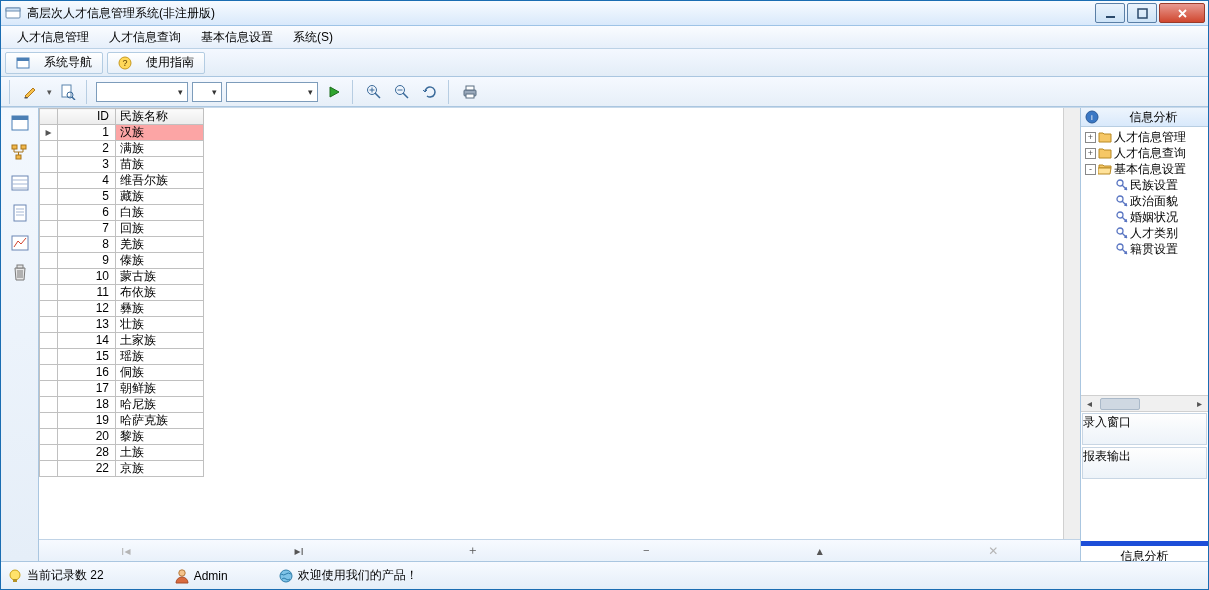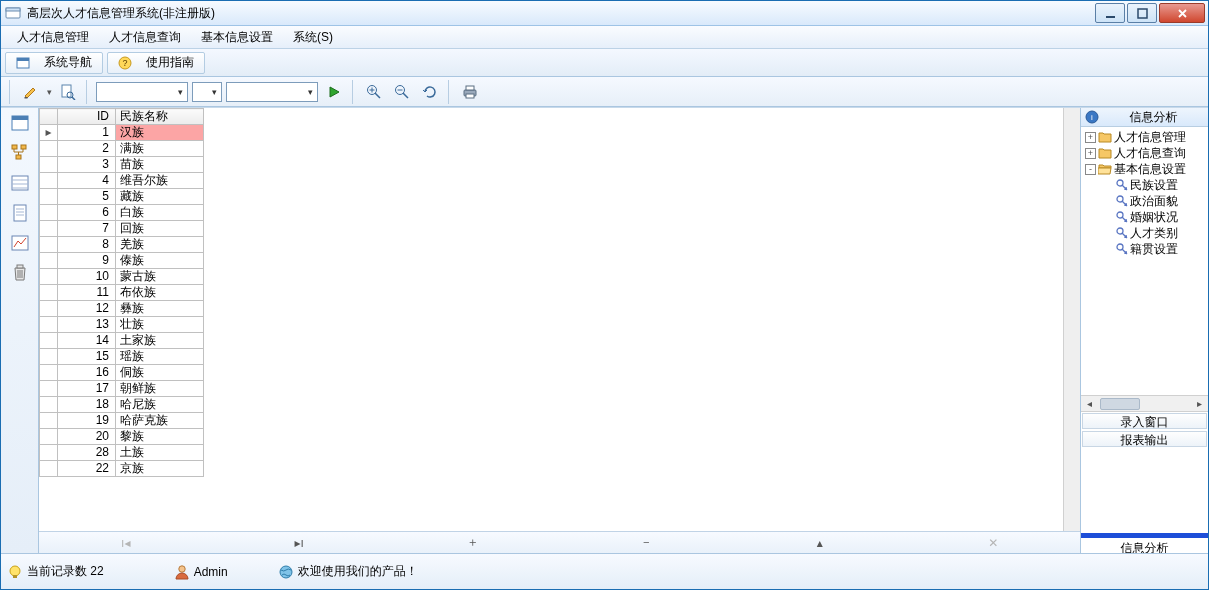--- a/index.html
+++ b/index.html
@@ -68,26 +68,26 @@
   .exp { width:11px; height:11px; border:1px solid #888; font-size:9px; line-height:9px; text-align:center; font-family:Arial; color:#555; }
   .exp.blank { border:none; }
   .folder { width:14px; height:12px; display:inline-block;}
   .key-ico { width:12px; height:12px; display:inline-block;}
   .tree-row.l1 { padding-left:2px;}
   .tree-row.l2 { padding-left:20px;}
   .rp-hscroll { height:17px; background:#f0f0f0; border-top:1px solid #d0d0d0; border-bottom:1px solid #d0d0d0; display:flex; align-items:center;}
   .rp-hscroll .arrow { width:17px; text-align:center; color:#555; font-size:10px;}
   .rp-hscroll .thumb { flex: 0 0 40px; height:12px; background:#cfd8e2; border:1px solid #aab9c9; margin:0 2px; border-radius:2px;}
   .rp-hscroll .track { flex:1; }
-  .rp-btn { height:16px; border:1px solid #c8d6e4; margin:1px 1px; background:linear-gradient(#fefefe,#edf3f9); text-align:center; line-height:16px; cursor:pointer;}
+  .rp-btn { height:32px; border:1px solid #c8d6e4; margin:1px 1px; background:linear-gradient(#fefefe,#edf3f9); text-align:left; line-height:16px; cursor:pointer;}
   .rp-spacer { flex:1; }
   .rp-footer { height:20px; border-top:5px solid #1d4ed8; text-align:center; line-height:20px;}
 
   
-  .statusbar { height:36px; background:linear-gradient(#f7faff,#e4eef8); border-top:1px solid #aac6e0; display:flex; align-items:center; padding:0 6px; gap:10px; }
+  .statusbar { height:28px; background:linear-gradient(#f7faff,#e4eef8); border-top:1px solid #aac6e0; display:flex; align-items:center; padding:0 6px; gap:10px; }
   .statusbar .st-seg { display:flex; align-items:center; gap:4px; }
   .statusbar .st-seg .ico { width:16px; height:16px; display:inline-flex; }
 
   
   svg { display:block; }
 </style>
 </head>
 <body>
 
 <div class="window">

